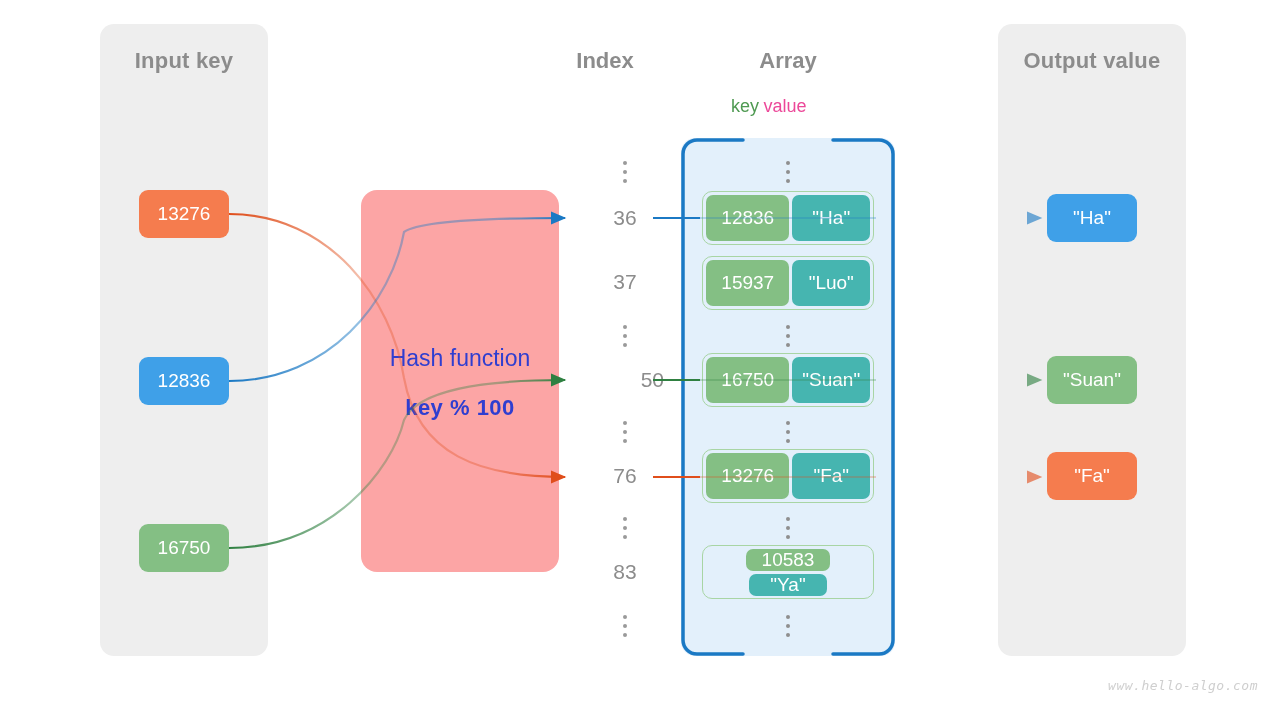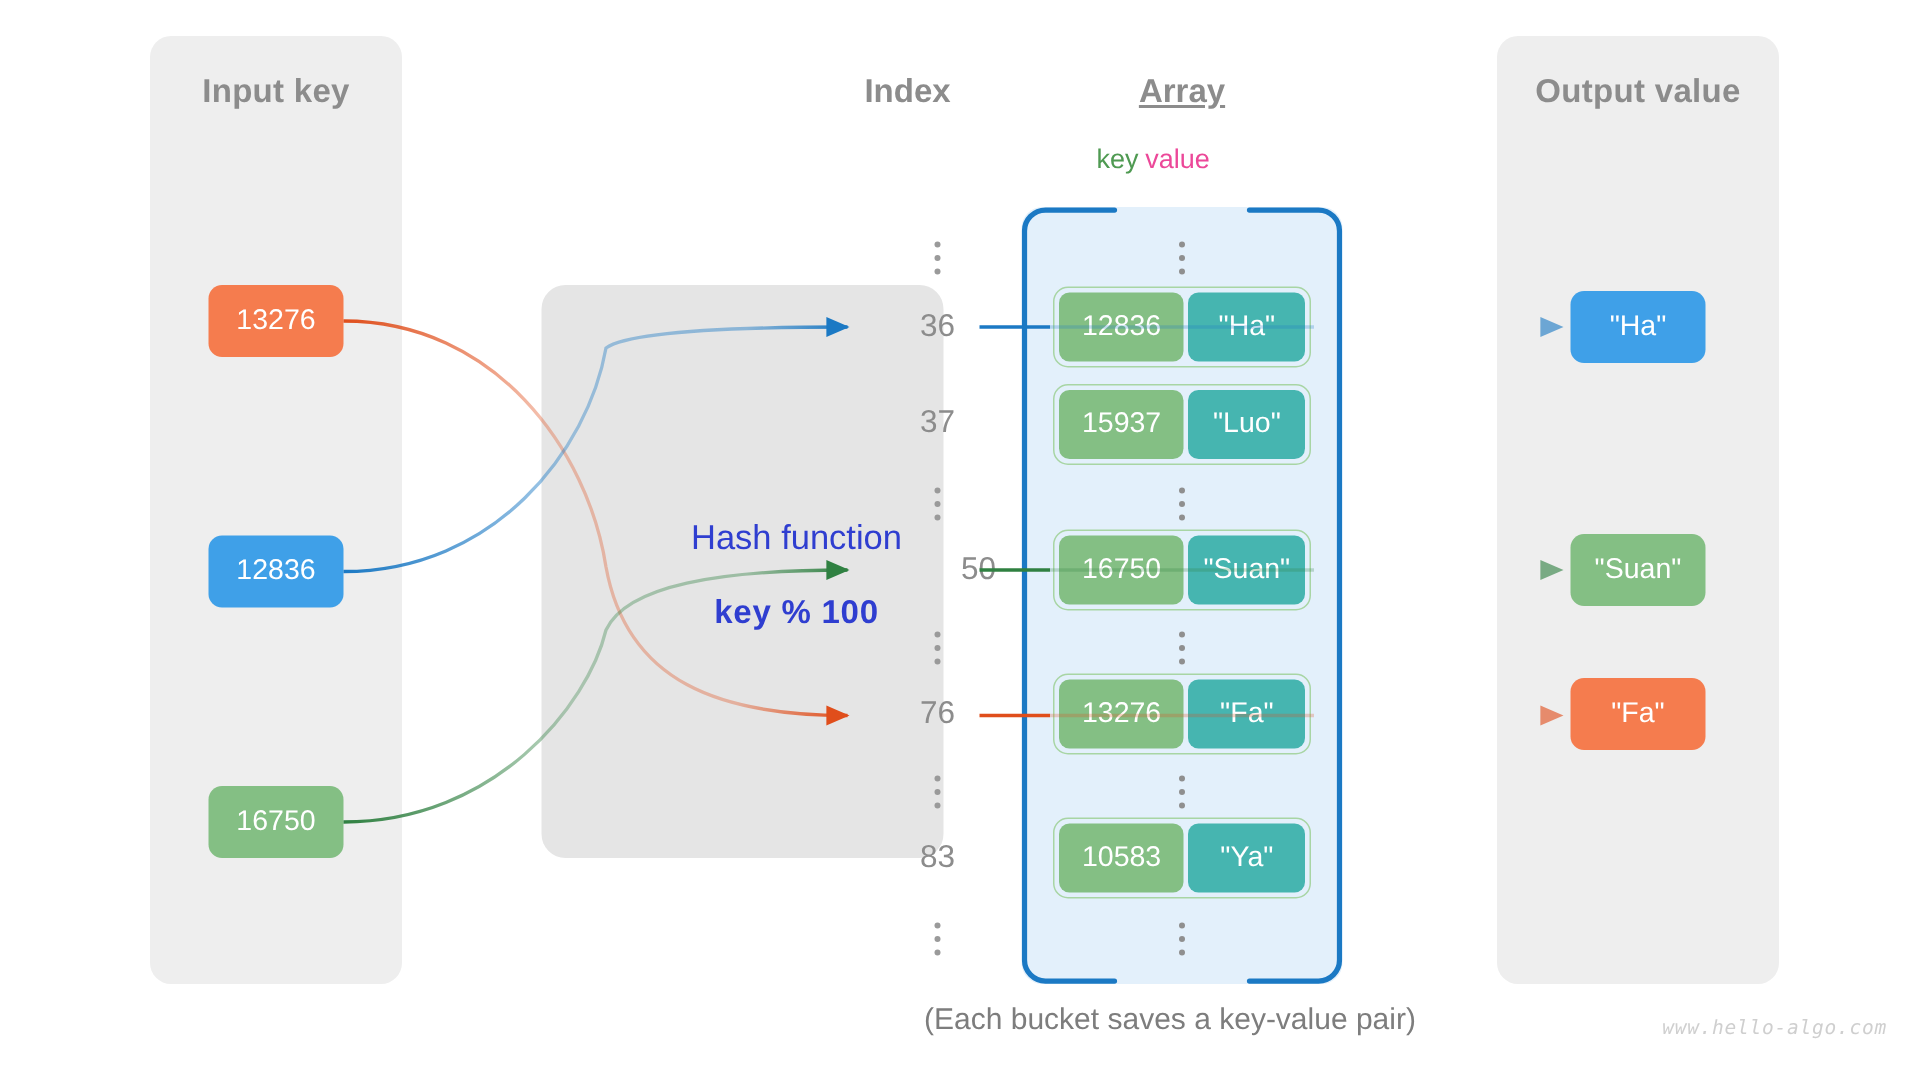--- a/index.html
+++ b/index.html
@@ -41,21 +41,21 @@
 
   
   .col-head {
     position: absolute;
     font-size: 22px;
     font-weight: bold;
     color: #8c8c8c;
     text-align: center;
   }
   #head-index { left: 545px; top: 48px; width: 120px; }
-  #head-array { left: 728px; top: 48px; width: 120px; text-decoration: underline; }
+  #head-array { left: 728px; top: 48px; width: 120px; }
 
   .kv-head {
     position: absolute;
     font-size: 18px;
     text-align: center;
   }
   #head-key   { left: 706px; top: 96px; width: 78px; color: #4f9a52; }
   #head-value { left: 744px; top: 96px; width: 82px; color: #ec4899; }
 
   
@@ -80,25 +80,24 @@
   #in-2  { left: 139px; top: 524px; }
   #out-0 { left: 1047px; top: 194px; }
   #out-1 { left: 1047px; top: 356px; }
   #out-2 { left: 1047px; top: 452px; }
 
   
   #hash-box {
     position: absolute;
     left: 361px;
     top: 190px;
-    width: 232px;
+    width: 198px;
     height: 382px;
-    background: #e5e5e5;
+    background: #fca5a5;
     border-radius: 16px;
-    padding-left: 36px;
   }
   .hash-label {
     position: absolute;
     width: 100%;
     text-align: center;
     color: #2f3ed0;
   }
   #hash-title { top: 155px; font-size: 23px; }
   #hash-expr  { top: 205px; font-size: 22px; font-weight: bold; letter-spacing: .5px; }
 
@@ -317,21 +316,21 @@
     <div class="cell k">13276</div>
     <div class="cell v">"Fa"</div>
   </div>
 
   <div class="arr-dots" style="top:512px;">
       <b></b>
       <b></b>
       <b></b>
     </div>
 
-  <div class="bucket" style="top:545px;">
+  <div class="bucket" style="top:545px;flex-direction:column;">
     <div class="cell k">10583</div>
     <div class="cell v">"Ya"</div>
   </div>
 
   <div class="arr-dots" style="top:610px;">
       <b></b>
       <b></b>
       <b></b>
     </div>
 
@@ -413,16 +412,15 @@
 
     <line x1="700" y1="218" x2="876" y2="218" stroke="#1b79c4" stroke-width="2.2" opacity="0.25"></line>
     <line x1="700" y1="380" x2="876" y2="380" stroke="#2f8041" stroke-width="2.2" opacity="0.25"></line>
     <line x1="700" y1="477" x2="876" y2="477" stroke="#e04e1b" stroke-width="2.2" opacity="0.25"></line>
 
     <line x1="876" y1="218" x2="1041" y2="218" stroke="url(#tailBlue)" stroke-width="2.2" marker-end="url(#ahBlue)"></line>
     <line x1="876" y1="380" x2="1041" y2="380" stroke="url(#tailGreen)" stroke-width="2.2" marker-end="url(#ahGreen)"></line>
     <line x1="876" y1="477" x2="1041" y2="477" stroke="url(#tailOrange)" stroke-width="2.2" marker-end="url(#ahOrange)"></line>
   </svg>
 
-  <div id="caption">(Each bucket saves a key-value pair)</div>
   <div id="watermark">www.hello-algo.com</div>
 
 </div>
 
 </body></html>

